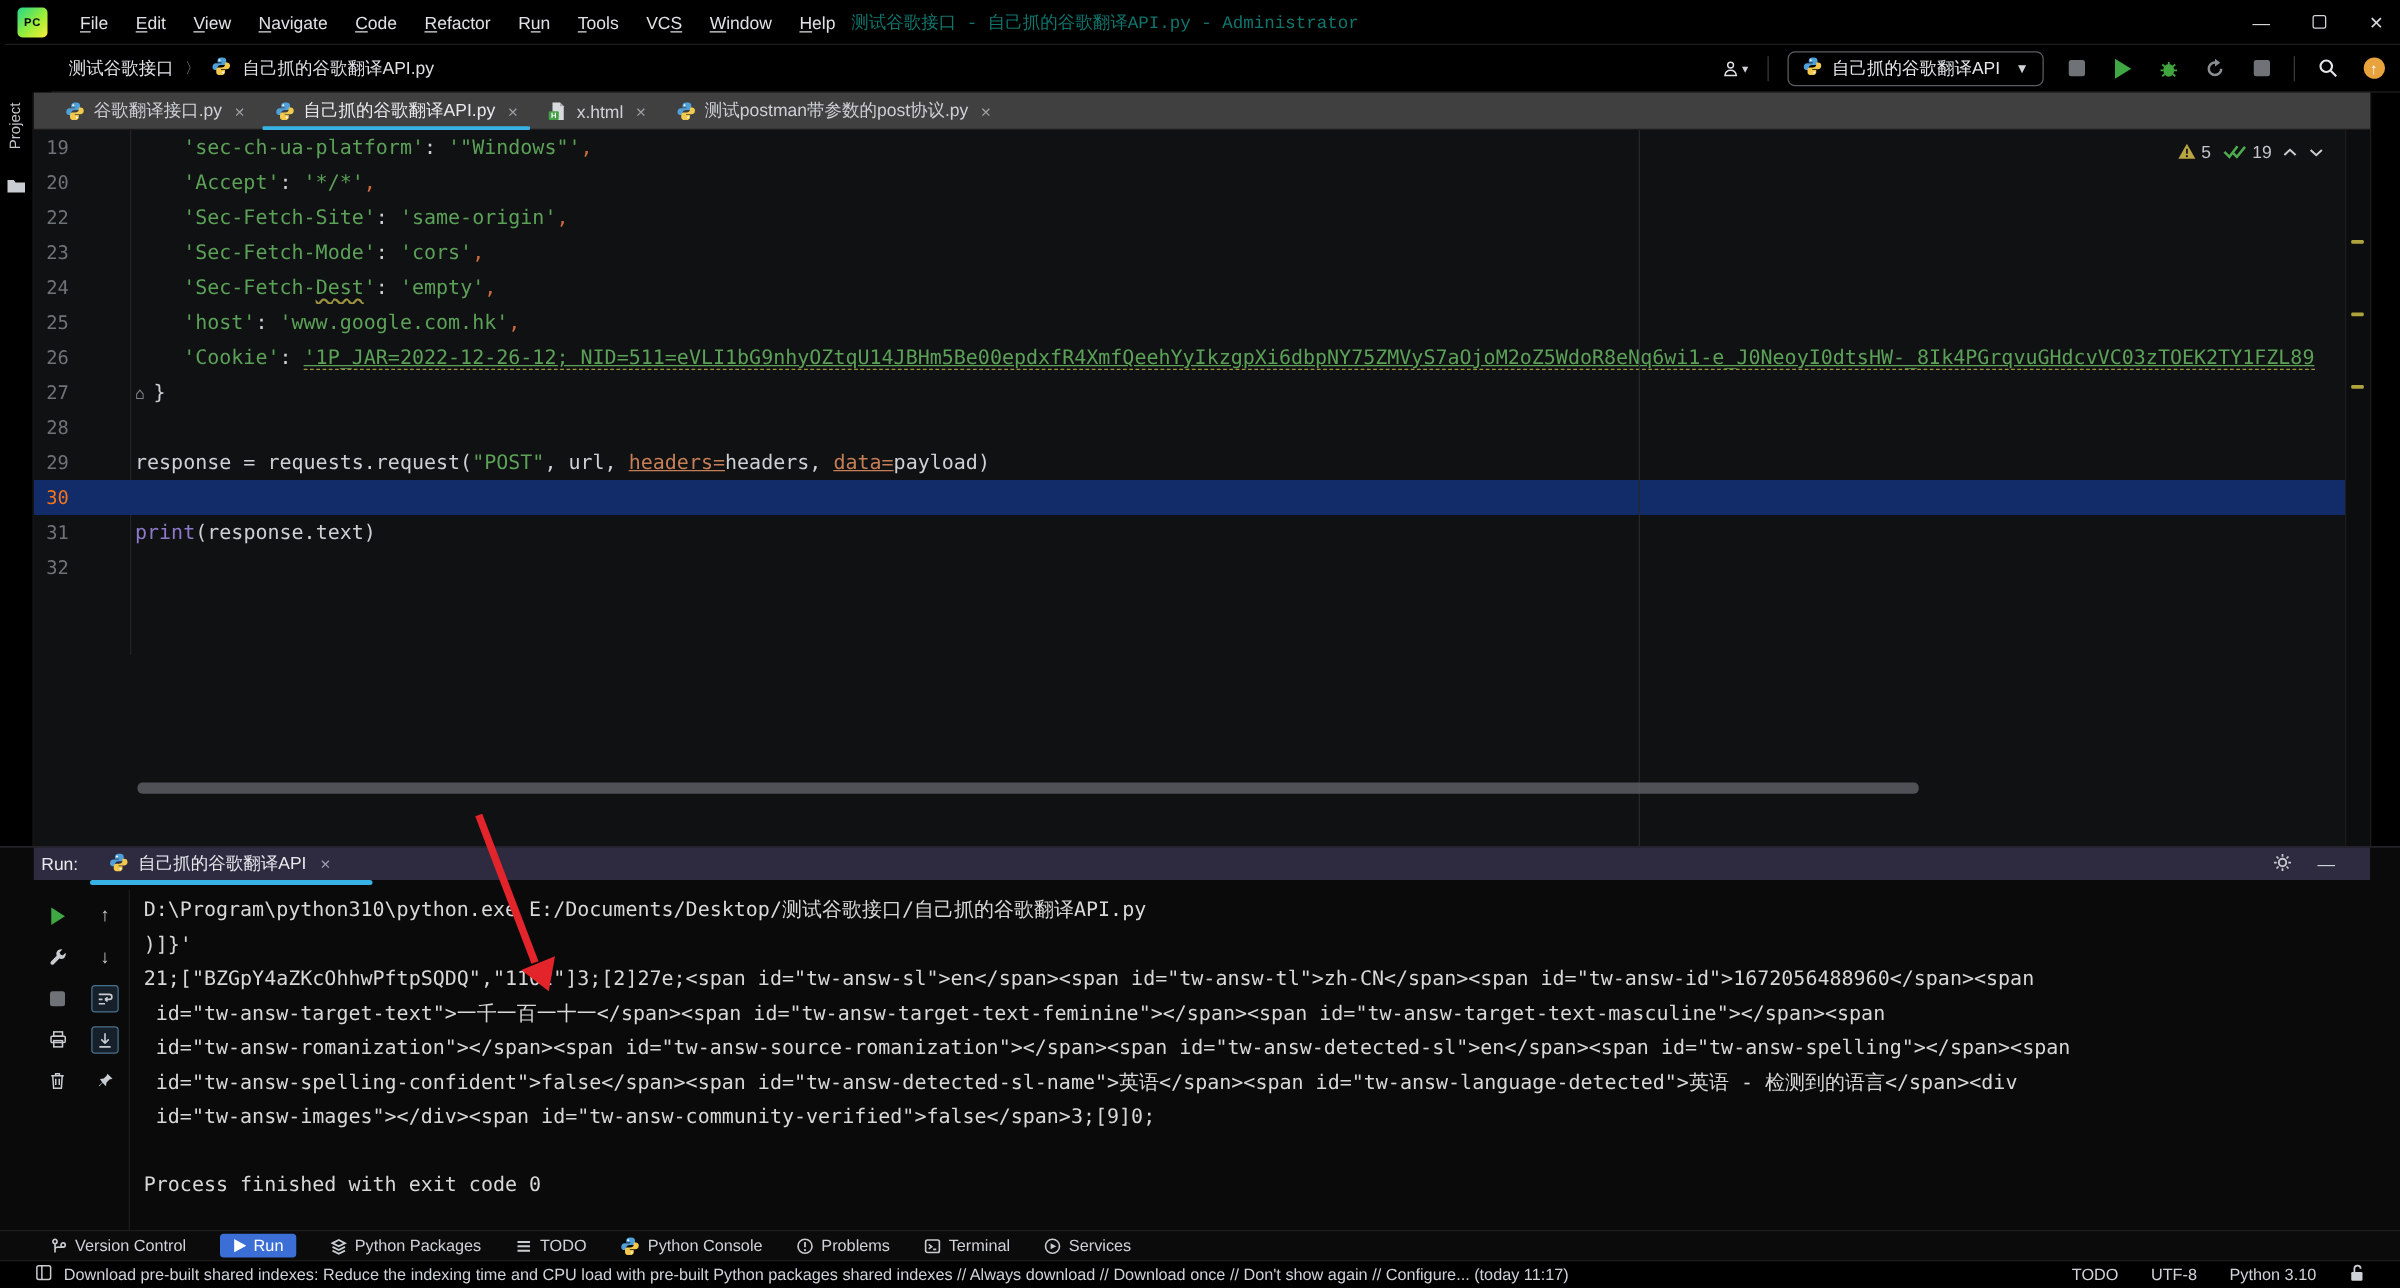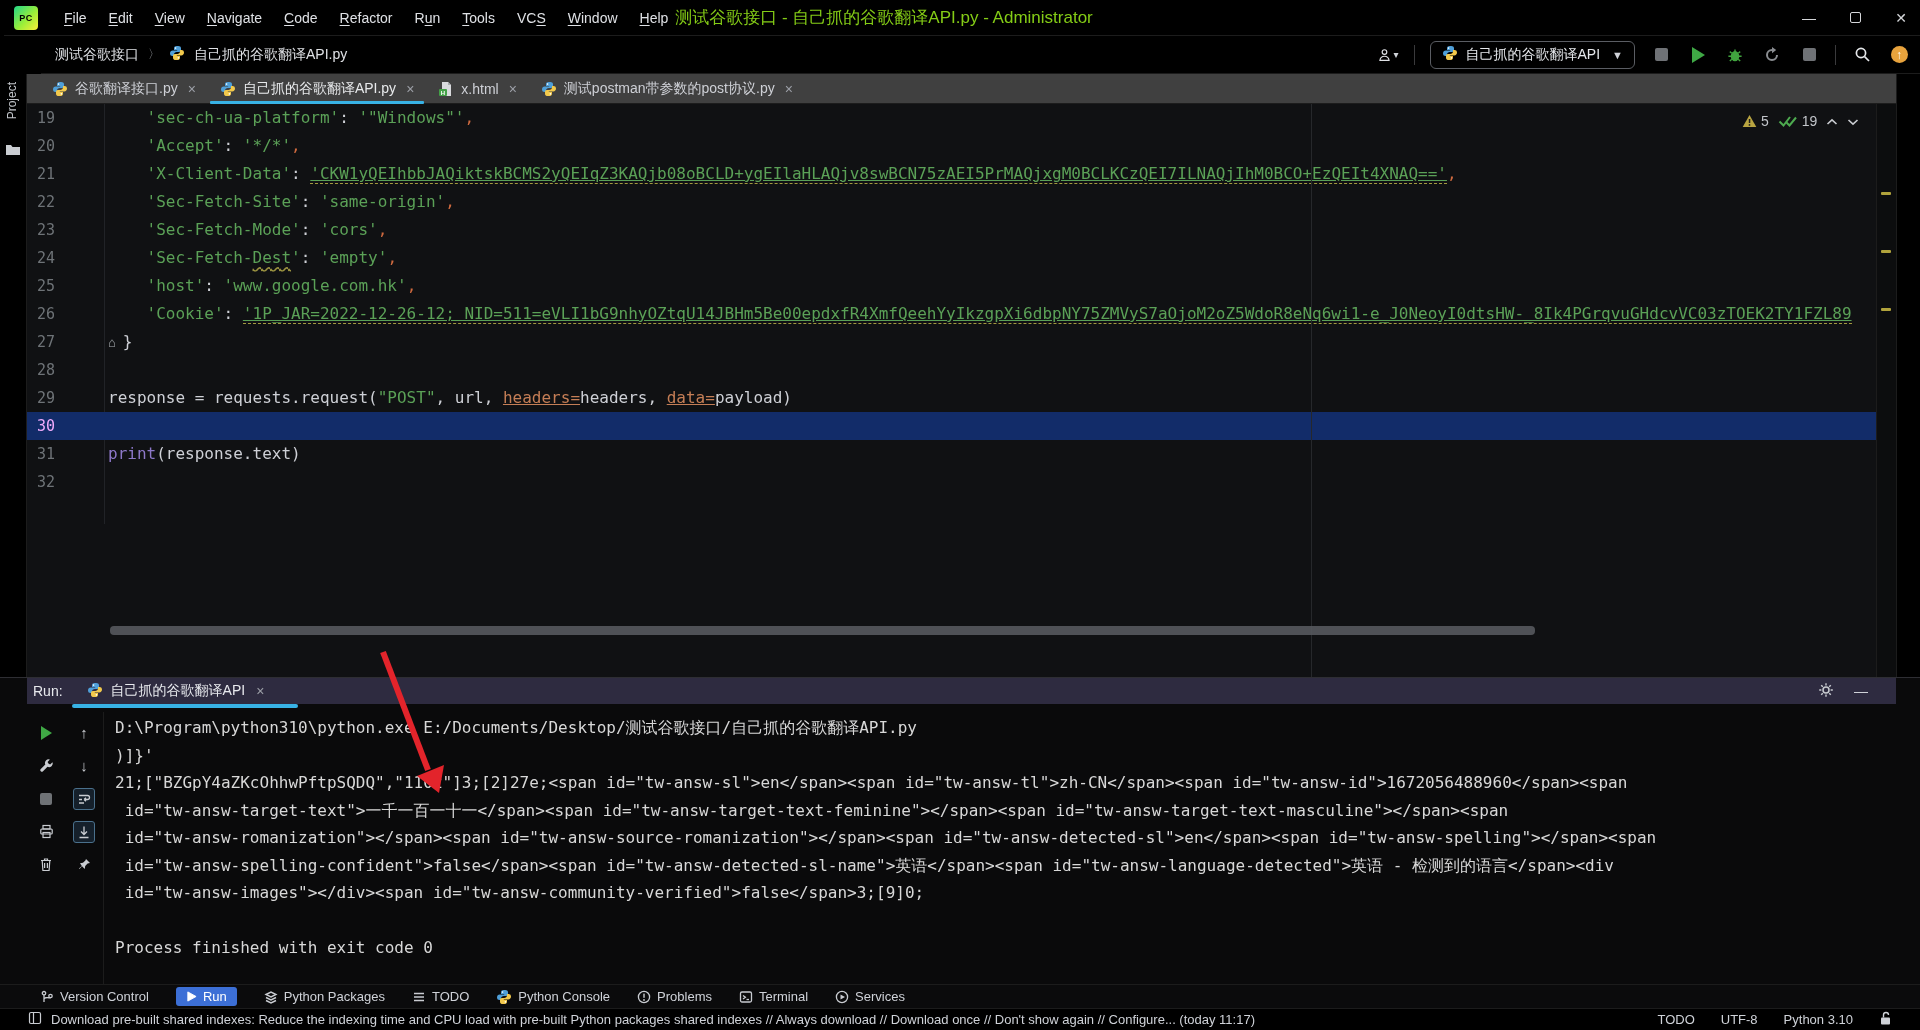--- a/index.html
+++ b/index.html
@@ -11,21 +11,21 @@
   .titlebar { position:absolute; left:4px; top:0; width:1920px; height:36px;
     display:flex; align-items:center; border-bottom:1px solid #1c1c1c; background:#000; }
   .logo { width:24px; height:24px; margin:0 16px 0 10px; border-radius:4px;
     background:linear-gradient(135deg,#21d789 0%,#9aee39 55%,#fcee39 100%);
     display:flex; align-items:center; justify-content:center; }
   .logo span { font-size:9px; font-weight:bold; color:#000; letter-spacing:.5px; }
   .menubar { display:flex; gap:2px; font-size:14px; color:#dfe1e5; }
   .menu-item { padding:4px 10px; border-radius:4px; cursor:default; white-space:nowrap; }
   .menu-item u { text-underline-offset:2px; }
   .win-title { position:absolute; left:880px; transform:translateX(-50%);
-    color:#84cc16; font-size:17px; white-space:nowrap; }
+    color:#0f766e; font-size:14px; white-space:nowrap;font-family:Liberation Mono, monospace; }
   .win-controls { margin-left:auto; display:flex; height:36px; }
   .win-btn { width:46px; height:36px; display:flex; align-items:center; justify-content:center;
     color:#d4d6d9; font-size:14px; }
   .maxbox { width:11px; height:11px; border:1.4px solid #d4d6d9; border-radius:2px; }
 
   
   .toolbar { position:absolute; left:0; top:36px; width:1920px; height:38px;
     display:flex; align-items:center; border-bottom:1px solid #1c1c1c; background:#000;margin-left:41px; }
   .breadcrumb { display:flex; align-items:center; gap:9px; padding-left:14px;
     font-size:14px; color:#dfe1e5; }
@@ -71,21 +71,21 @@
 
   
   .editor { position:absolute; left:27px; top:104px; width:1849px; height:573px;
     background:#101113; overflow:hidden; }
   .gutline { position:absolute; left:77px; top:0; width:1px; height:420px; background:#212327; }
   .code-line { display:flex; height:28px; line-height:28px; white-space:pre;
     font-family:"DejaVu Sans Mono",monospace; font-size:16px; position:relative; }
   .code-line.cur { background:#122c69; }
   .gut { width:77px; min-width:77px; padding-right:49px; text-align:right;
     color:#6e7377; font-size:15px; }
-  .cur .gut { color:#f0abfc; }
+  .cur .gut { color:#f97316; }
   .code { padding-left:4px; }
   .tk-plain { color:#ced0d6; }
   .tk-str { color:#5ba157; }
   .tk-lstr { color:#5ba157; border-bottom:1px dashed #a3993f; text-decoration:underline; }
   .tk-typo { color:#5ba157; text-decoration:underline wavy #9d9440; text-underline-offset:3px; }
   .tk-comma { color:#cf6a3f; }
   .tk-param { color:#c57e56;text-decoration:underline; }
   .tk-builtin { color:#8d78c9; }
   .tk-dim { color:#7d8184; margin-right:7px; font-size:13px; }
   .margin-guide { position:absolute; left:1284px; top:0; width:1px; height:573px; background:#26282b; }
@@ -319,21 +319,20 @@
       <span class="bell-dot"></span>
     </span>
     <span class="vlabel" style="top:796px;">Notifications</span>
   </div>
 
   <div class="editor">
     <div class="gutline"></div>
     <div id="codelines">
         <div class="code-line"><div class="gut">19</div><div class="code"><span class="tk-plain">    </span><span class="tk-str">'sec-ch-ua-platform'</span><span class="tk-plain">: </span><span class="tk-str">'"Windows"'</span><span class="tk-comma">,</span></div></div>
         <div class="code-line"><div class="gut">20</div><div class="code"><span class="tk-plain">    </span><span class="tk-str">'Accept'</span><span class="tk-plain">: </span><span class="tk-str">'*/*'</span><span class="tk-comma">,</span></div></div>
-        <div class="code-line"><div class="gut">21</div><div class="code"><span class="tk-plain">    </span><span class="tk-str">'X-Client-Data'</span><span class="tk-plain">: </span><span class="tk-lstr">'CKW1yQEIhbbJAQiktskBCMS2yQEIqZ3KAQjb08oBCLD+ygEIlaHLAQjv8swBCN75zAEI5PrMAQjxgM0BCLKCzQEI7ILNAQjIhM0BCO+EzQEIt4XNAQ=='</span><span class="tk-comma">,</span></div></div>
         <div class="code-line"><div class="gut">22</div><div class="code"><span class="tk-plain">    </span><span class="tk-str">'Sec-Fetch-Site'</span><span class="tk-plain">: </span><span class="tk-str">'same-origin'</span><span class="tk-comma">,</span></div></div>
         <div class="code-line"><div class="gut">23</div><div class="code"><span class="tk-plain">    </span><span class="tk-str">'Sec-Fetch-Mode'</span><span class="tk-plain">: </span><span class="tk-str">'cors'</span><span class="tk-comma">,</span></div></div>
         <div class="code-line"><div class="gut">24</div><div class="code"><span class="tk-plain">    </span><span class="tk-str">'Sec-Fetch-</span><span class="tk-typo">Dest</span><span class="tk-str">'</span><span class="tk-plain">: </span><span class="tk-str">'empty'</span><span class="tk-comma">,</span></div></div>
         <div class="code-line"><div class="gut">25</div><div class="code"><span class="tk-plain">    </span><span class="tk-str">'host'</span><span class="tk-plain">: </span><span class="tk-str">'www.google.com.hk'</span><span class="tk-comma">,</span></div></div>
         <div class="code-line"><div class="gut">26</div><div class="code"><span class="tk-plain">    </span><span class="tk-str">'Cookie'</span><span class="tk-plain">: </span><span class="tk-lstr">'1P_JAR=2022-12-26-12; NID=511=eVLI1bG9nhyOZtqU14JBHm5Be00epdxfR4XmfQeehYyIkzgpXi6dbpNY75ZMVyS7aOjoM2oZ5WdoR8eNq6wi1-e_J0NeoyI0dtsHW-_8Ik4PGrqvuGHdcvVC03zTOEK2TY1FZL89</span></div></div>
         <div class="code-line"><div class="gut">27</div><div class="code"><span class="tk-dim">⌂</span><span class="tk-plain">}</span></div></div>
         <div class="code-line"><div class="gut">28</div><div class="code"></div></div>
         <div class="code-line"><div class="gut">29</div><div class="code"><span class="tk-plain">response = requests.request(</span><span class="tk-str">"POST"</span><span class="tk-plain">, url, </span><span class="tk-param">headers=</span><span class="tk-plain">headers, </span><span class="tk-param">data=</span><span class="tk-plain">payload)</span></div></div>
         <div class="code-line cur"><div class="gut">30</div><div class="code"></div></div>
         <div class="code-line"><div class="gut">31</div><div class="code"><span class="tk-builtin">print</span><span class="tk-plain">(response.text)</span></div></div>

